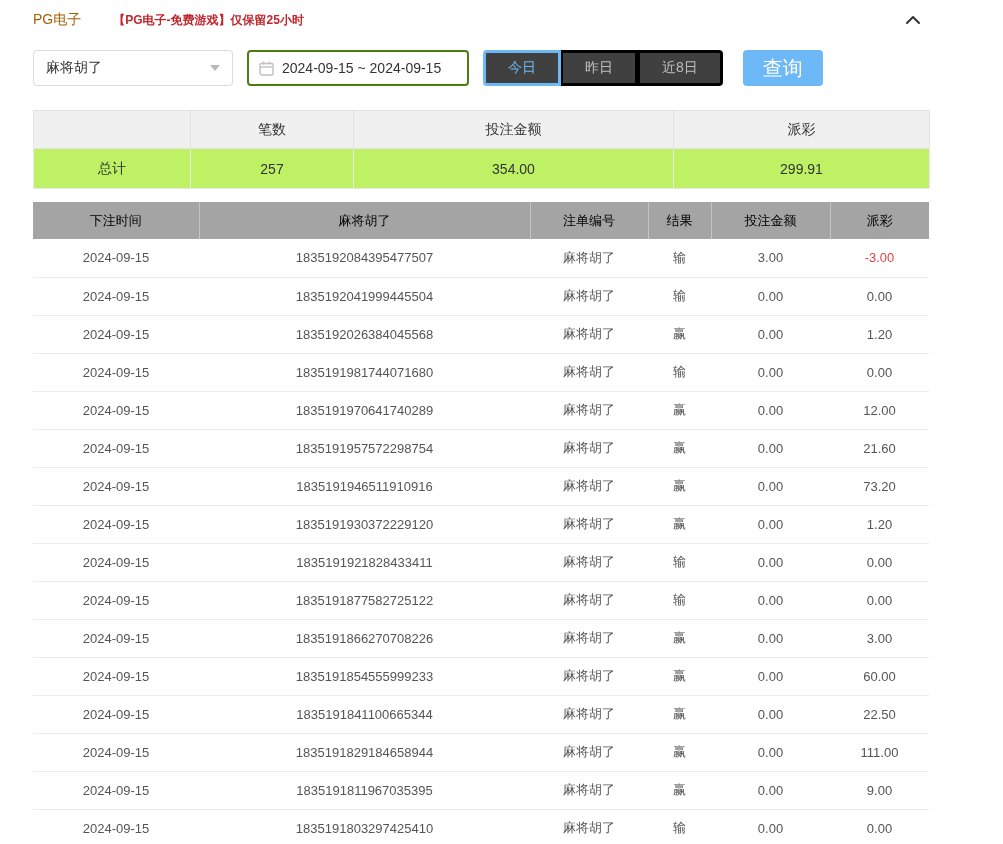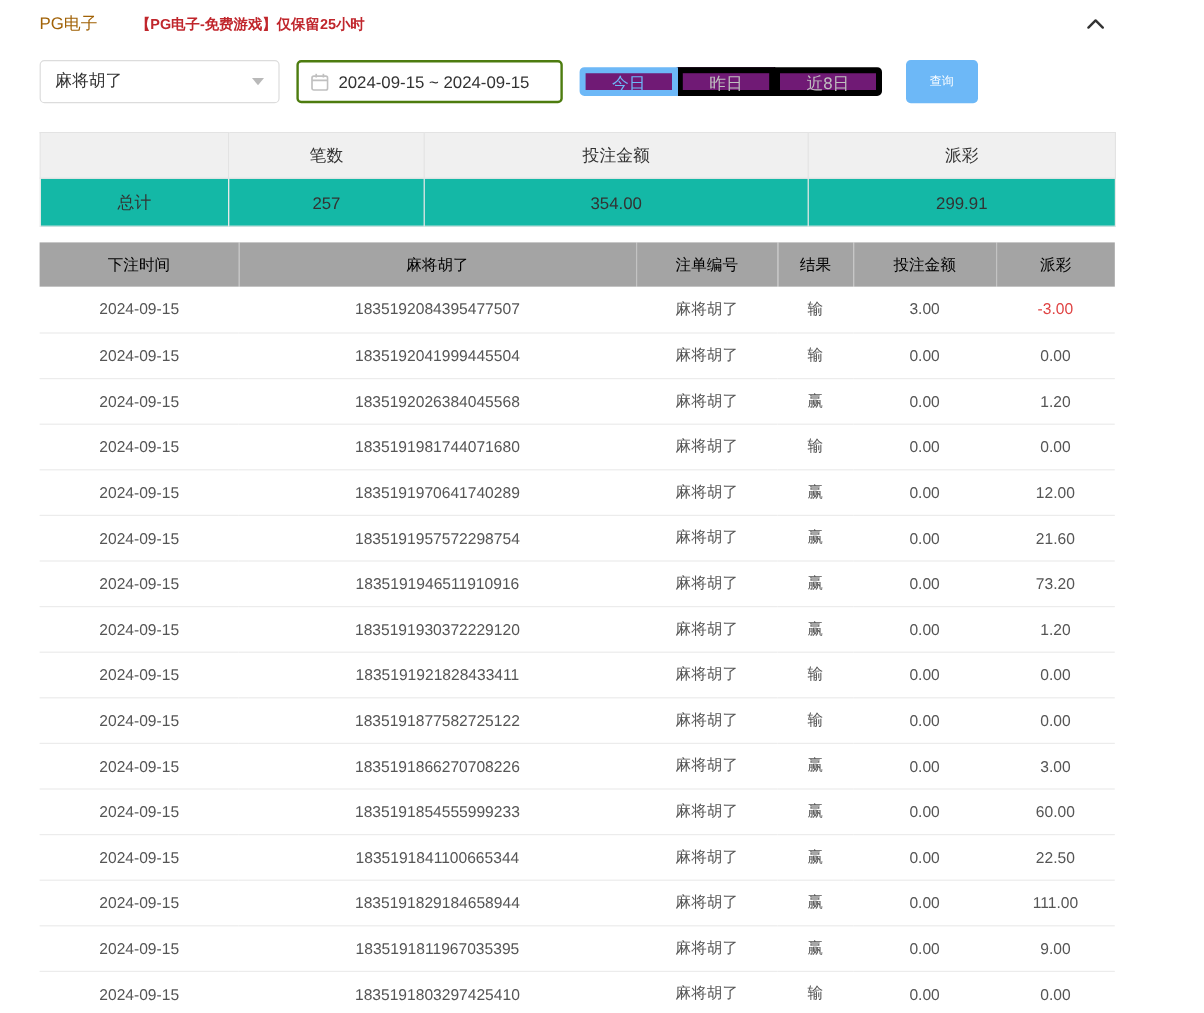--- a/index.html
+++ b/index.html
@@ -31,43 +31,43 @@
     border-top: 6px solid #b9b9b9;
   }
   .date-box {
     width: 222px; height: 36px; border: 2px solid #4d7c0f; border-radius: 4px;
     display: flex; align-items: center; padding: 0 10px; font-size: 14px;
     margin-left: 14px; background: #fff; cursor: text;
   }
   .date-box .cal { margin-right: 8px; display: flex; align-items: center; }
   .btn-group { display: flex; margin-left: 14px; }
   .quick-btn {
-    height: 24px; padding: 0 22px; background: #701a75; font-size: 14px;
-    border: 5px solid #000000; color: #bfbfbf; cursor: pointer; margin-left: -1px;
+    height: 36px; padding: 0 22px; background: #404040; font-size: 14px;
+    border: 3px solid #000000; color: #bfbfbf; cursor: pointer; margin-left: -1px;
   }
   .quick-btn:first-child { margin-left: 0; border-radius: 4px 0 0 4px; }
   .quick-btn:last-child { border-radius: 0 4px 4px 0; }
   .quick-btn.active {
     border-color: var(--accent, #6db8f7); color: var(--accent, #6db8f7); position: relative; z-index: 1;
   }
   .search-btn {
     height: 36px; padding: 0 20px; margin-left: 20px;
-    background: var(--accent, #6db8f7); color: #fff; font-size: 10px;
+    background: var(--accent, #6db8f7); color: #fff; font-size: 20px;
     border: none; border-radius: 4px; cursor: pointer;
   }
 
   
   table { border-collapse: collapse; table-layout: fixed; width: 896px; }
   .summary-table { margin-top: 24px; font-size: 14px; }
   .summary-table th {
     background: #f0f0f0; height: 38px; font-weight: normal; color: #333;
     border: 1px solid #e3e3e3; 
   }
   .summary-table td {
-    height: 40px; border: 1px solid #e8e8e8; text-align: center; color: #333; background: #14b8a6;
+    height: 40px; border: 1px solid #e8e8e8; text-align: center; color: #333; background: #bef264;
   }
 
   
   .bets-table { margin-top: 13px; font-size: 13px; }
   .bets-table thead th {
     background: #a4a4a4; color: #000000; height: 37px; font-weight: normal;
     text-align: center; border-right: 1px solid rgba(255,255,255,0.35);
   }
   .bets-table thead th:last-child { border-right: none; }
   .bets-table tbody td {

